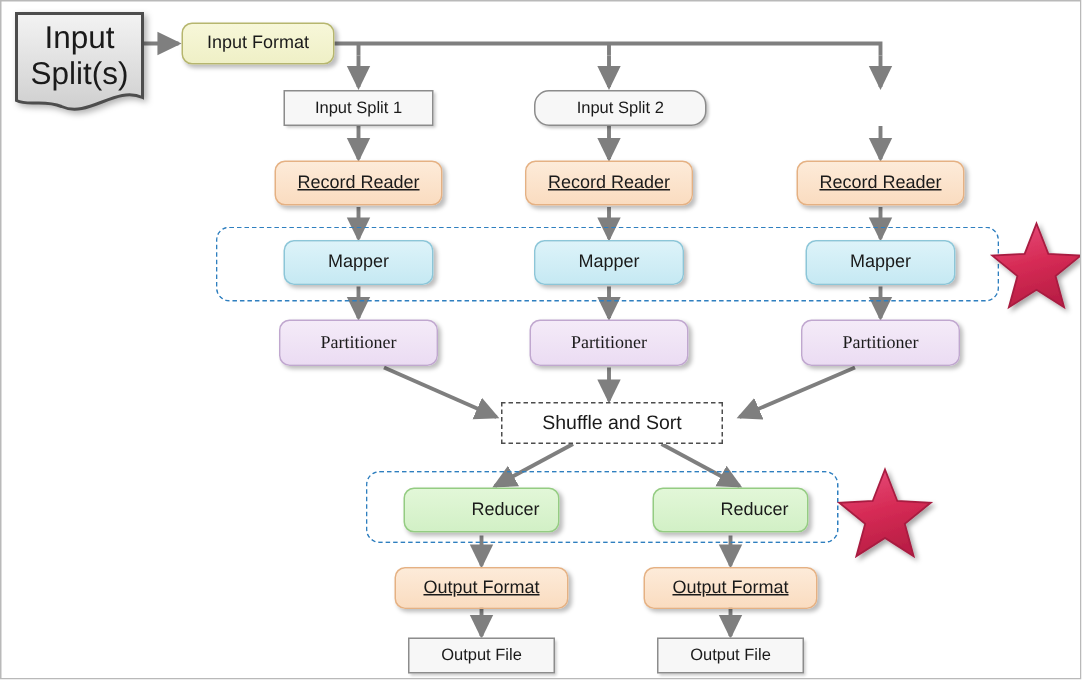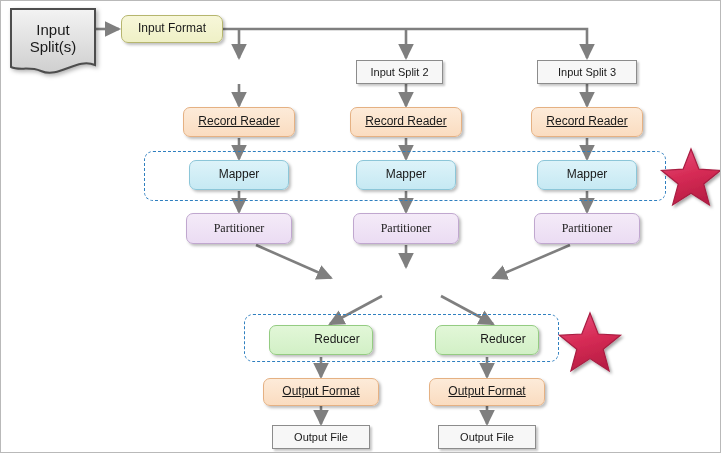--- a/index.html
+++ b/index.html
@@ -45,21 +45,21 @@
     background:#ffffff;
     border:1.5px dashed #4d4d4d;
     font-size:13px;
   }
   
   .docwrap{position:absolute;z-index:6;}
   .docwrap svg{display:block;filter:drop-shadow(2px 2px 2px rgba(0,0,0,.3));}
   .doclabel{
     position:absolute;left:0;top:0;width:100%;height:100%;
     display:flex;flex-direction:column;align-items:center;justify-content:center;
-    font-size:15px;color:#1a1a1a;pointer-events:none;
+    font-size:21px;color:#1a1a1a;pointer-events:none;
     padding-bottom:8px;box-sizing:border-box;
   }
   
   .group{
     position:absolute;
     border:1.6px dashed #2f7fbf;
     border-radius:9px;
     box-sizing:border-box;
     z-index:2;
     background:transparent;
@@ -133,25 +133,25 @@
     <div class="doclabel">
       <span>Input</span>
       <span>Split(s)</span>
     </div>
   </div>
 
   <div class="node round yellow" style="left:120px;top:14px;width:102px;height:28px;">
     <span>Input Format</span>
   </div>
 
-  <div class="node rect" style="left:355px;top:59px;width:87px;height:24px;">
+  <div class="node rect" style="left:188px;top:59px;width:100px;height:24px;">
+    <span>Input Split 1</span>
+  </div>
+  <div class="node rect" style="left:355px;top:59px;width:115px;height:24px;border-radius:10px;">
     <span>Input Split 2</span>
-  </div>
-  <div class="node rect" style="left:536px;top:59px;width:100px;height:24px;">
-    <span>Input Split 3</span>
   </div>
 
   <div class="node round peach" style="left:182px;top:106px;width:112px;height:30px;">
     <span>Record Reader</span>
   </div>
   <div class="node round peach" style="left:349px;top:106px;width:112px;height:30px;">
     <span>Record Reader</span>
   </div>
   <div class="node round peach" style="left:530px;top:106px;width:112px;height:30px;">
     <span>Record Reader</span>
@@ -172,20 +172,23 @@
   <div class="node round purple" style="left:185px;top:212px;width:106px;height:31px;">
     <span>Partitioner</span>
   </div>
   <div class="node round purple" style="left:352px;top:212px;width:106px;height:31px;">
     <span>Partitioner</span>
   </div>
   <div class="node round purple" style="left:533px;top:212px;width:106px;height:31px;">
     <span>Partitioner</span>
   </div>
 
+  <div class="node shuffle" style="left:333px;top:267px;width:148px;height:28px;">
+    <span>Shuffle and Sort</span>
+  </div>
 
   <div class="group" style="left:243px;top:313px;width:315px;height:48px;"></div>
 
   <div class="node round green" style="left:268px;top:324px;width:104px;height:30px;">
     <span>Reducer</span>
   </div>
   <div class="node round green" style="left:434px;top:324px;width:104px;height:30px;">
     <span>Reducer</span>
   </div>
 

